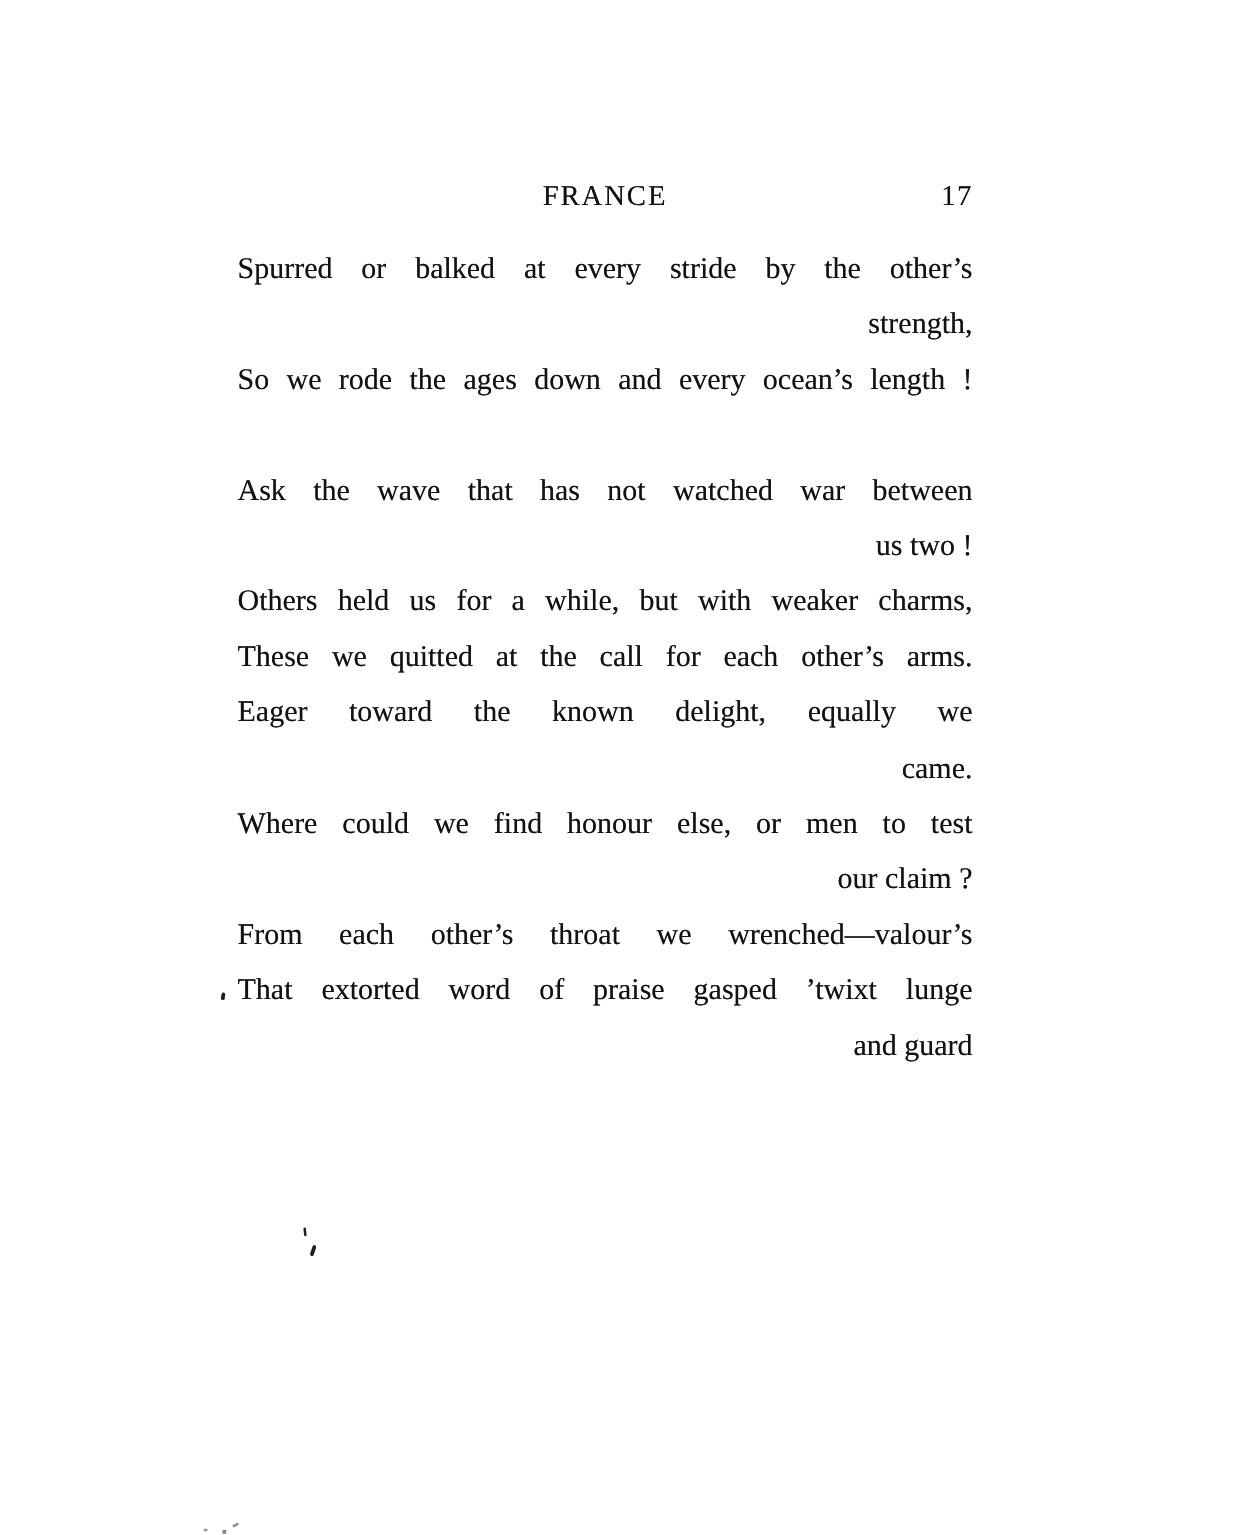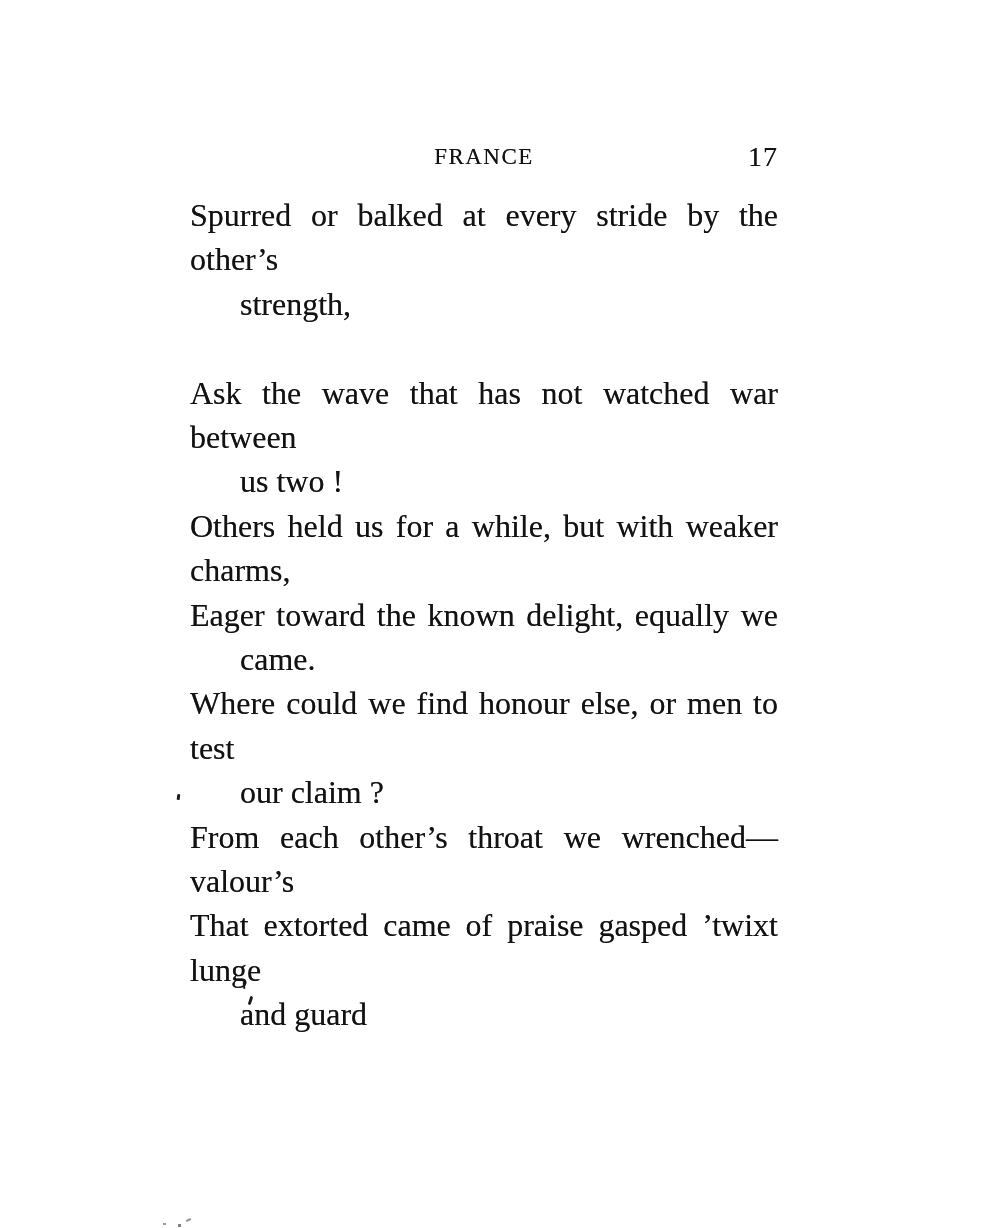--- a/index.html
+++ b/index.html
@@ -34,48 +34,49 @@
     right: 0;
     text-align: center;
     font-size: 23px;
     letter-spacing: 1.5px;
     line-height: 30px;
   }
   .page-number {
     position: absolute;
     right: 0;
     top: 0;
-    font-size: 28px;
+    font-size: 23px;
     line-height: 30px;
     letter-spacing: 1px;
     margin-left: 44px;
   }
 
   .poem {
     position: absolute;
     top: 193px;
     left: 190px;
     width: 588px;
   }
   .line {
-    font-size: 32px;
+    font-size: 24px;
     line-height: 44.4px;
     white-space: normal;
     text-align: left;
   }
   .line.fill {
     text-align: justify;
     text-align-last: justify;
   }
   .line.tight {
     letter-spacing: -0.25px;
     word-spacing: -2px;
   }
   .line.indent {
     padding-left: 50px;
+    text-align: right;
   }
   .stanza-gap {
     height: 44.4px;
   }
 
   
   .speck {
     position: absolute;
     background: #1c1c1c;
     text-shadow: none;
@@ -108,32 +109,34 @@
 <div class="page">
 
   <div class="header-row">
     <div class="header-title">FRANCE</div>
     <div class="page-number">17</div>
   </div>
 
   <div class="poem">
     <div class="line fill">Spurred or balked at every stride by the other’s</div>
     <div class="line indent">strength,</div>
+    <div class="line fill">So we rode the ages down and every ocean’s length !</div>
 
     <div class="stanza-gap"></div>
 
     <div class="line fill">Ask the wave that has not watched war between</div>
     <div class="line indent">us two !</div>
     <div class="line fill">Others held us for a while, but with weaker charms,</div>
+    <div class="line fill">These we quitted at the call for each other’s arms.</div>
     <div class="line fill">Eager toward the known delight, equally we</div>
     <div class="line indent">came.</div>
     <div class="line fill">Where could we find honour else, or men to test</div>
     <div class="line indent">our claim ?</div>
     <div class="line fill">From each other’s throat we wrenched—valour’s</div>
-    <div class="line fill">That extorted came of praise gasped ’twixt lunge</div>
+    <div class="line fill">That extorted word of praise gasped ’twixt lunge</div>
     <div class="line indent">and guard</div>
   </div>
 
   <div class="speck speck-comma"></div>
   <div class="speck speck-under-last"></div>
   <div class="speck speck-apostrophe"></div>
   <div class="speck speck-dot-1"></div>
   <div class="speck speck-dot-2"></div>
   <div class="speck speck-dot-3"></div>
 

